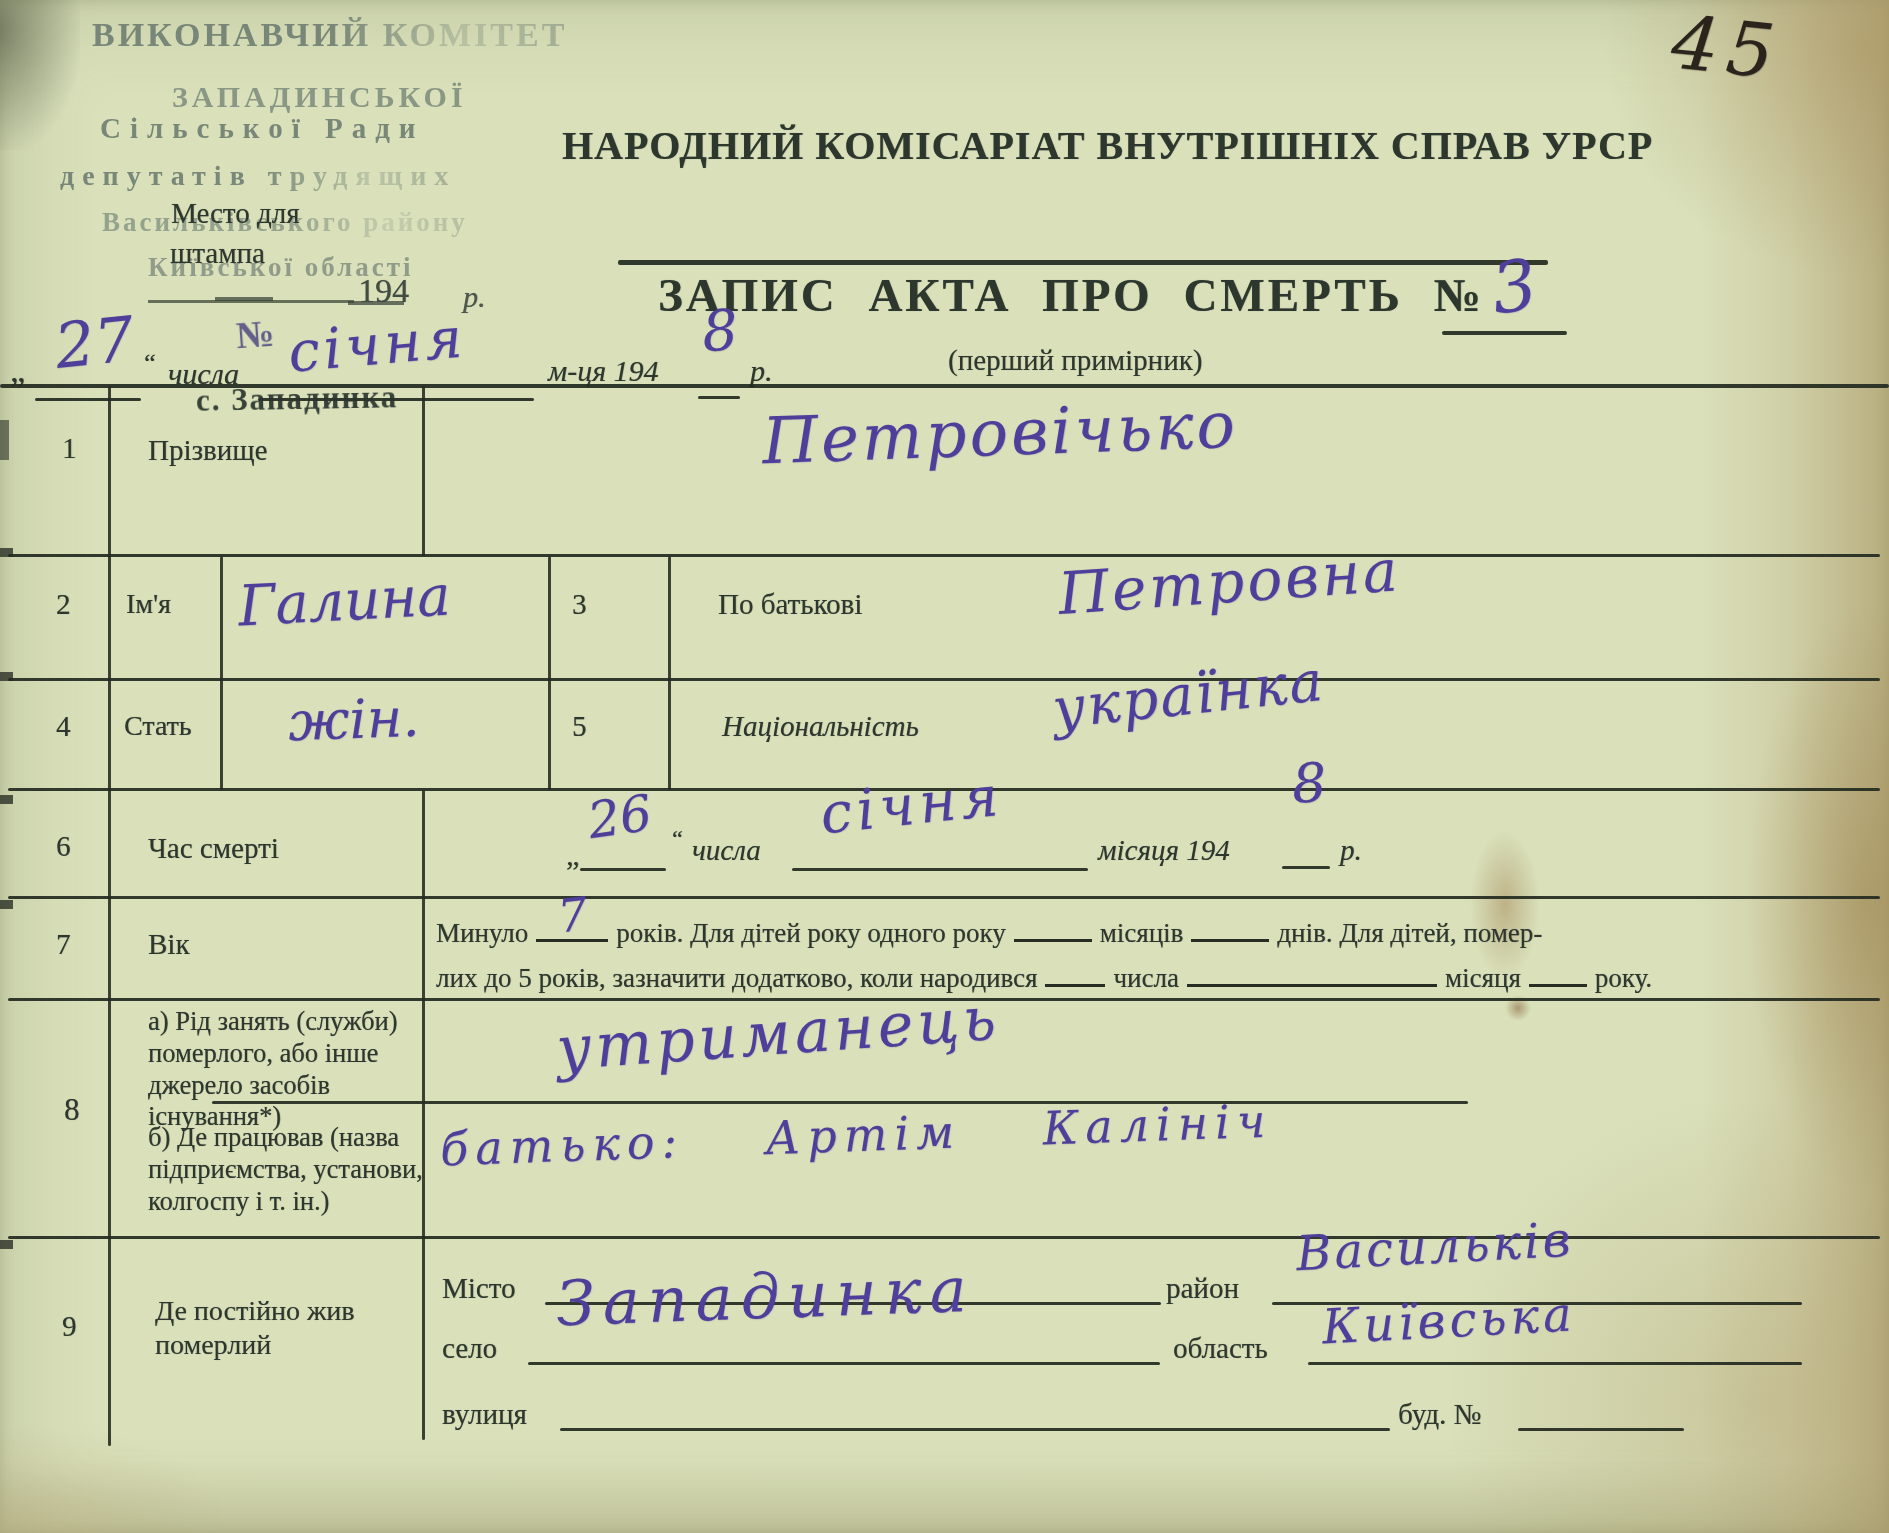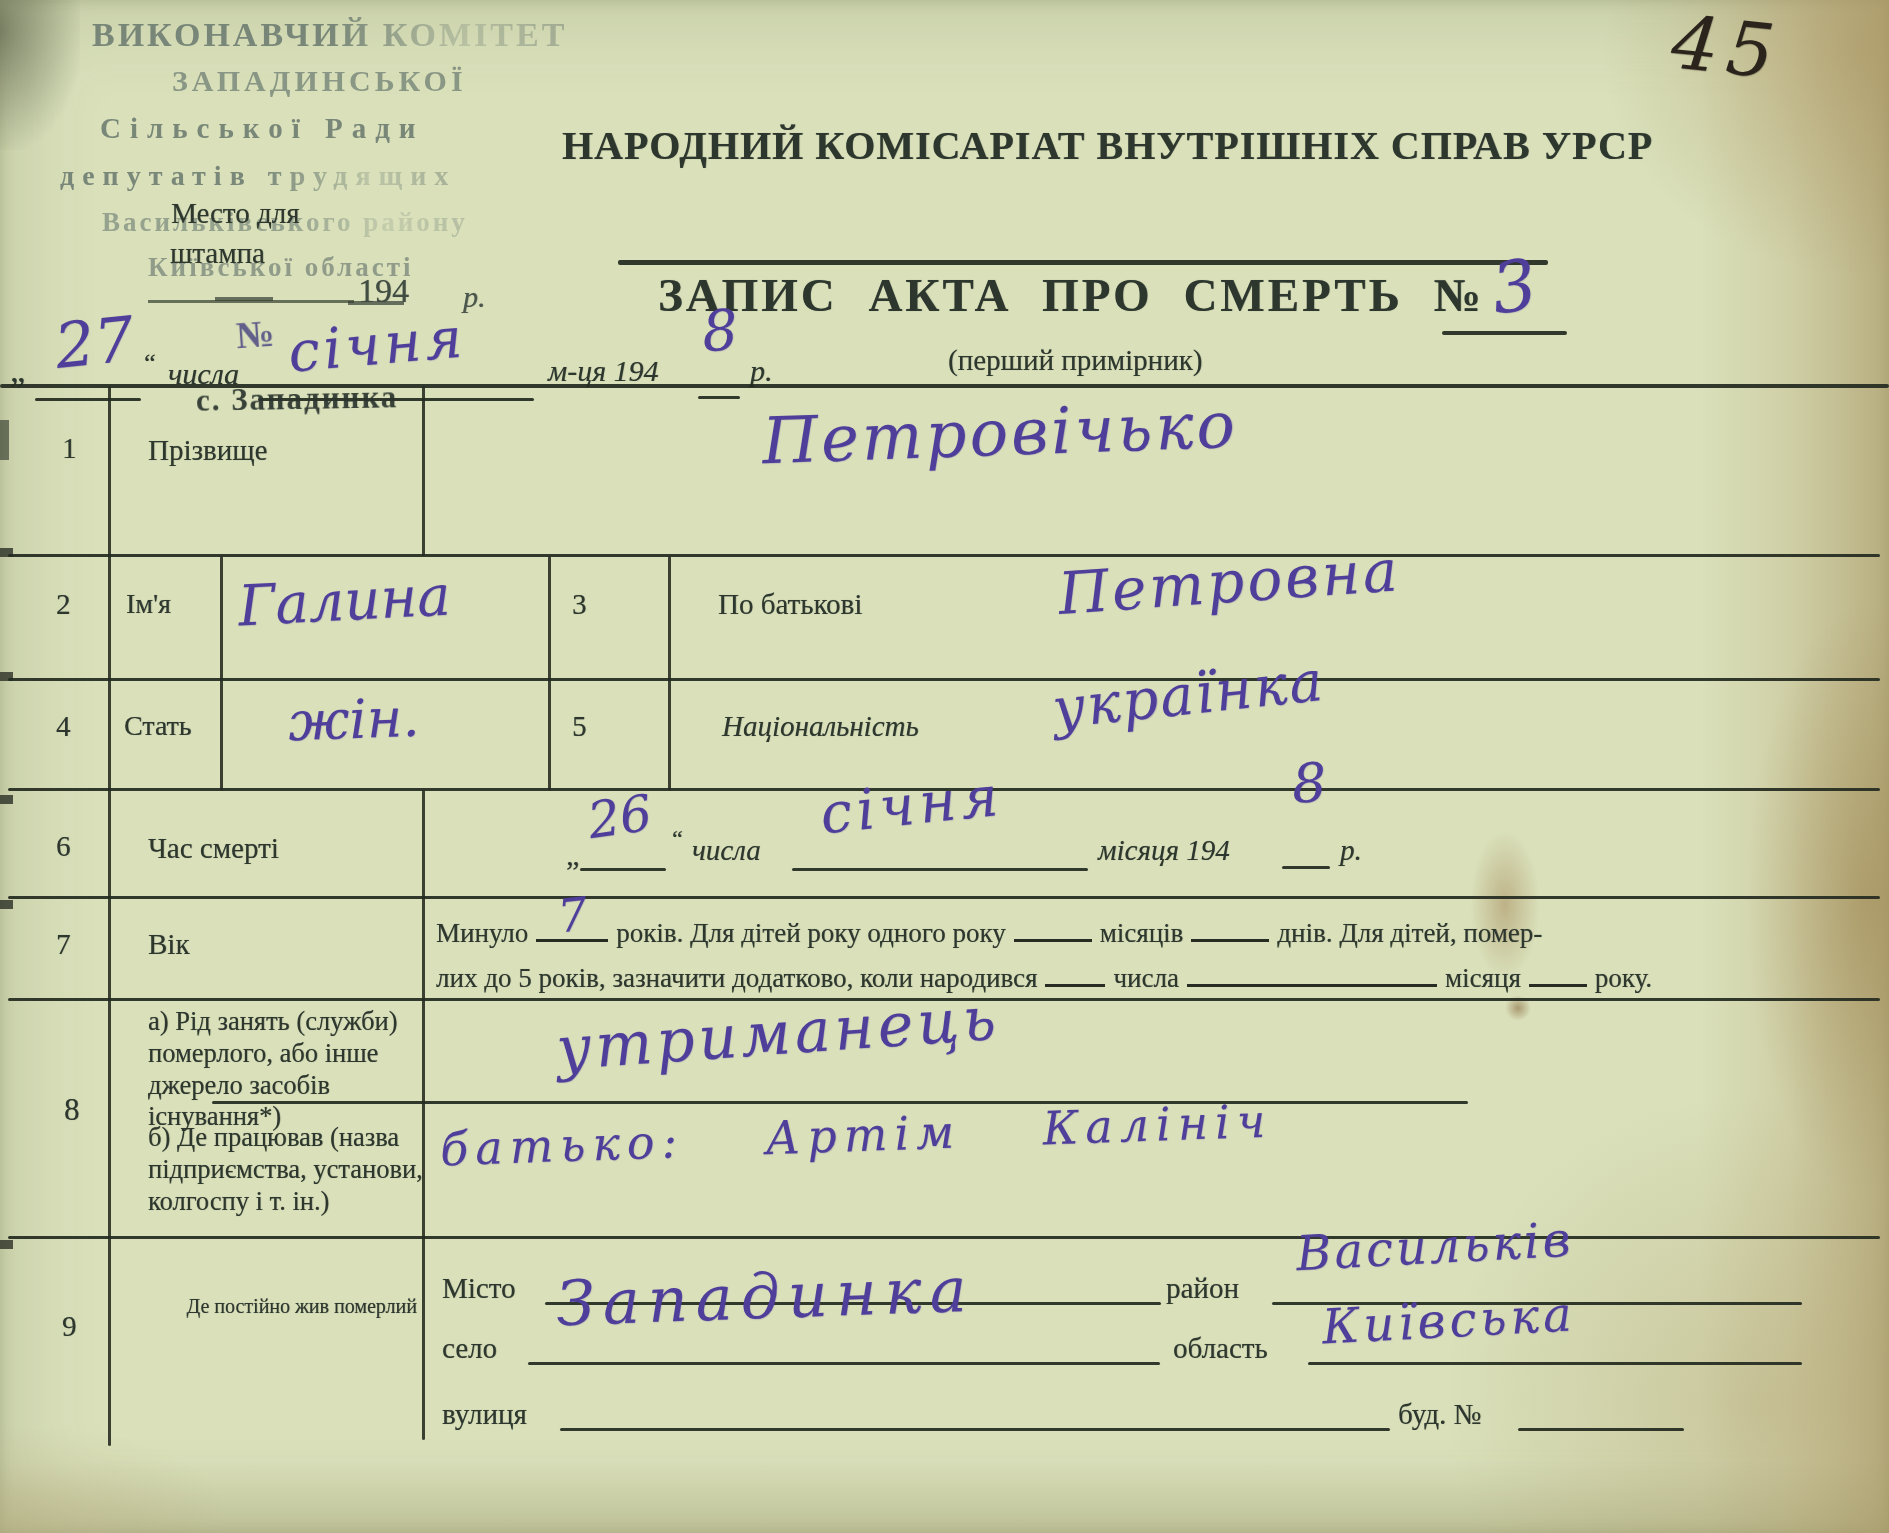--- a/index.html
+++ b/index.html
@@ -42,21 +42,21 @@
   <div class="abs stain" style="left:0;top:1430px;width:220px;height:103px;background:radial-gradient(ellipse at 10% 90%,rgba(185,170,125,.35),rgba(185,170,125,0) 75%);"></div>
 
   <div class="abs" style="left:0;top:548px;width:13px;height:9px;background:#2a3026;opacity:.8;"></div>
   <div class="abs" style="left:0;top:672px;width:13px;height:9px;background:#2a3026;opacity:.8;"></div>
   <div class="abs" style="left:0;top:795px;width:13px;height:9px;background:#2a3026;opacity:.8;"></div>
   <div class="abs" style="left:0;top:900px;width:13px;height:9px;background:#2a3026;opacity:.8;"></div>
   <div class="abs" style="left:0;top:1240px;width:13px;height:9px;background:#2a3026;opacity:.8;"></div>
   <div class="abs" style="left:0;top:420px;width:9px;height:40px;background:#2a3026;opacity:.6;"></div>
 
   <div class="abs stamp-ink fade-r" style="left:92px;top:16px;font-size:34px;letter-spacing:3px;">ВИКОНАВЧИЙ КОМІТЕТ</div>
-  <div class="abs stamp-ink" style="left:172px;top:64px;font-size:30px;letter-spacing:4px;color:rgba(104,120,111,.7);">ЗАПАДИНСЬКОЇ</div>
+  <div class="abs stamp-ink" style="left:172px;top:80px;font-size:30px;letter-spacing:4px;color:rgba(104,120,111,.7);">ЗАПАДИНСЬКОЇ</div>
   <div class="abs stamp-ink" style="left:100px;top:112px;font-size:29px;letter-spacing:9px;color:rgba(96,112,104,.8);">Сільської Ради</div>
   <div class="abs stamp-ink fade-r" style="left:60px;top:160px;font-size:28px;letter-spacing:8px;">депутатів трудящих</div>
   <div class="abs stamp-ink fade-r" style="left:102px;top:207px;font-size:27px;letter-spacing:3px;color:rgba(104,120,111,.6);">Васильківського району</div>
   <div class="abs stamp-ink" style="left:148px;top:252px;font-size:27px;letter-spacing:3px;color:rgba(104,120,111,.65);">Київської області</div>
   <div class="abs" style="left:215px;top:297px;width:58px;height:4px;background:rgba(62,72,60,.75);"></div>
   <div class="abs" style="left:348px;top:301px;width:56px;height:4px;background:rgba(62,72,60,.75);"></div>
   <div class="abs stamp-ink" style="left:236px;top:312px;font-size:38px;color:rgba(78,74,130,.85);transform:rotate(-4deg);">№</div>
 
   <div class="abs printed" style="left:171px;top:197px;font-size:29px;">Место для</div>
   <div class="abs printed" style="left:170px;top:237px;font-size:29px;">штампа</div>
@@ -142,21 +142,21 @@
     <span>лих до 5 років, зазначити додатково, коли народився</span><span class="blank" style="width:60px;"></span><span>числа</span><span class="blank" style="width:250px;"></span><span>місяця</span><span class="blank" style="width:58px;"></span><span>року.</span>
   </div>
 
   <div class="abs printed" style="left:64px;top:1092px;font-size:31px;">8</div>
   <div class="abs printed lbl wrap" style="left:148px;top:1006px;width:282px;font-size:26.5px;">а) Рід занять (служби) померлого, або інше джерело засобів існування*)</div>
   <div class="abs hand" style="left:556px;top:998px;font-size:60px;letter-spacing:4px;transform:rotate(-4deg);">утриманець</div>
   <div class="abs printed lbl wrap" style="left:148px;top:1122px;width:286px;font-size:26.5px;">б) Де працював (назва підприємства, установи, колгоспу і т. ін.)</div>
   <div class="abs hand" style="left:440px;top:1108px;font-size:46px;letter-spacing:7px;word-spacing:60px;transform:rotate(-2deg);">батько: Артім Калініч</div>
 
   <div class="abs printed" style="left:62px;top:1310px;font-size:29px;">9</div>
-  <div class="abs printed lbl wrap" style="left:155px;top:1294px;width:262px;font-size:20px;text-align:right;">Де постійно жив померлий</div>
+  <div class="abs printed lbl wrap" style="left:155px;top:1294px;width:262px;font-size:28px;">Де постійно жив померлий</div>
 
   <div class="abs printed" style="left:442px;top:1272px;font-size:29px;">Місто</div>
   <div class="abs hline" style="left:545px;top:1302px;width:616px;height:3px;"></div>
   <div class="abs printed" style="left:1166px;top:1272px;font-size:29px;">район</div>
   <div class="abs hline" style="left:1272px;top:1302px;width:530px;height:3px;"></div>
   <div class="abs hand" style="left:1296px;top:1218px;font-size:48px;letter-spacing:3px;transform:rotate(-3deg);">Васильків</div>
 
   <div class="abs printed" style="left:442px;top:1332px;font-size:29px;">село</div>
   <div class="abs hline" style="left:528px;top:1362px;width:632px;height:3px;"></div>
   <div class="abs hand" style="left:556px;top:1260px;font-size:62px;letter-spacing:8px;transform:rotate(-2deg);">Западинка</div>

